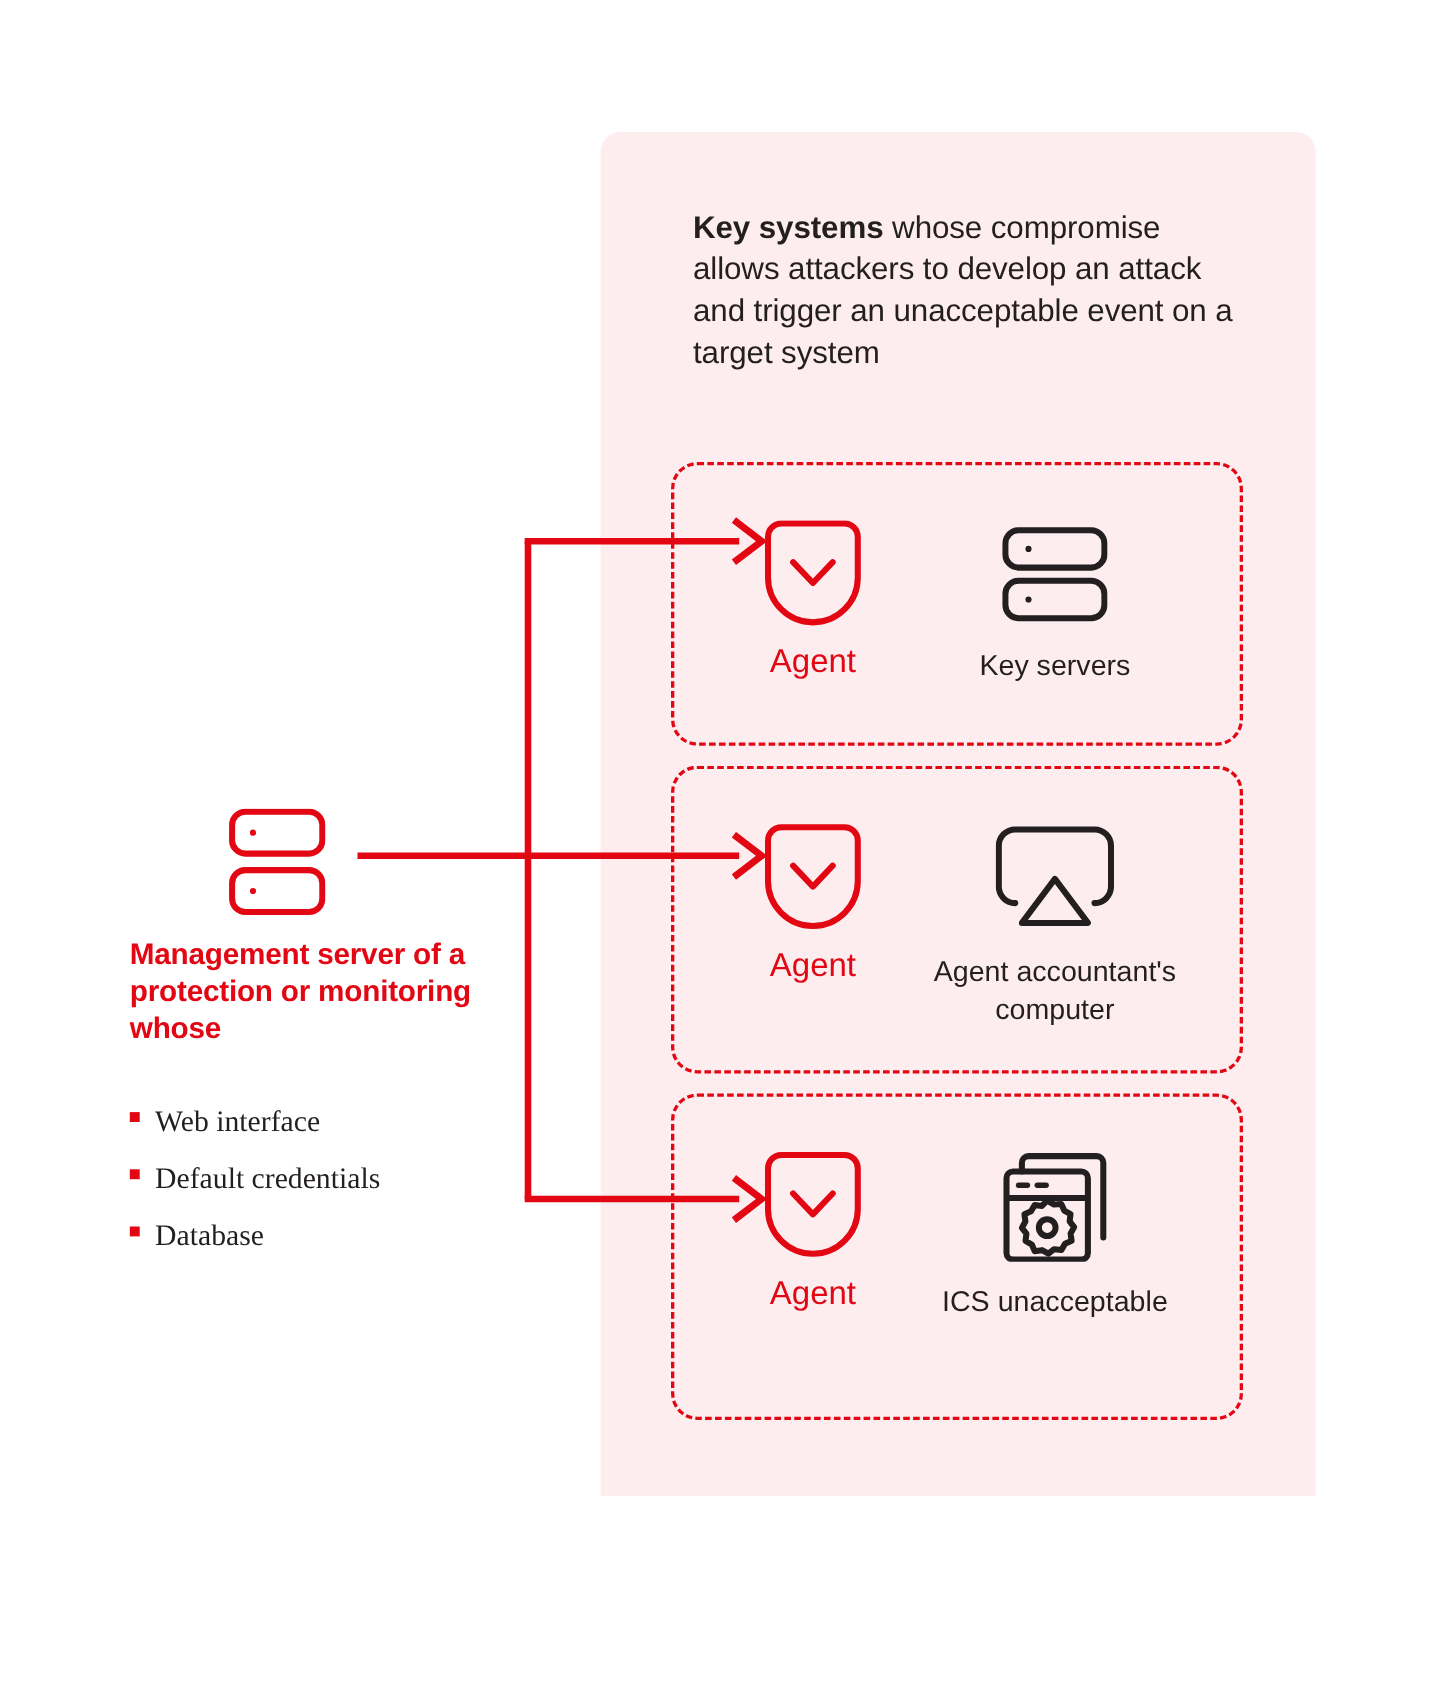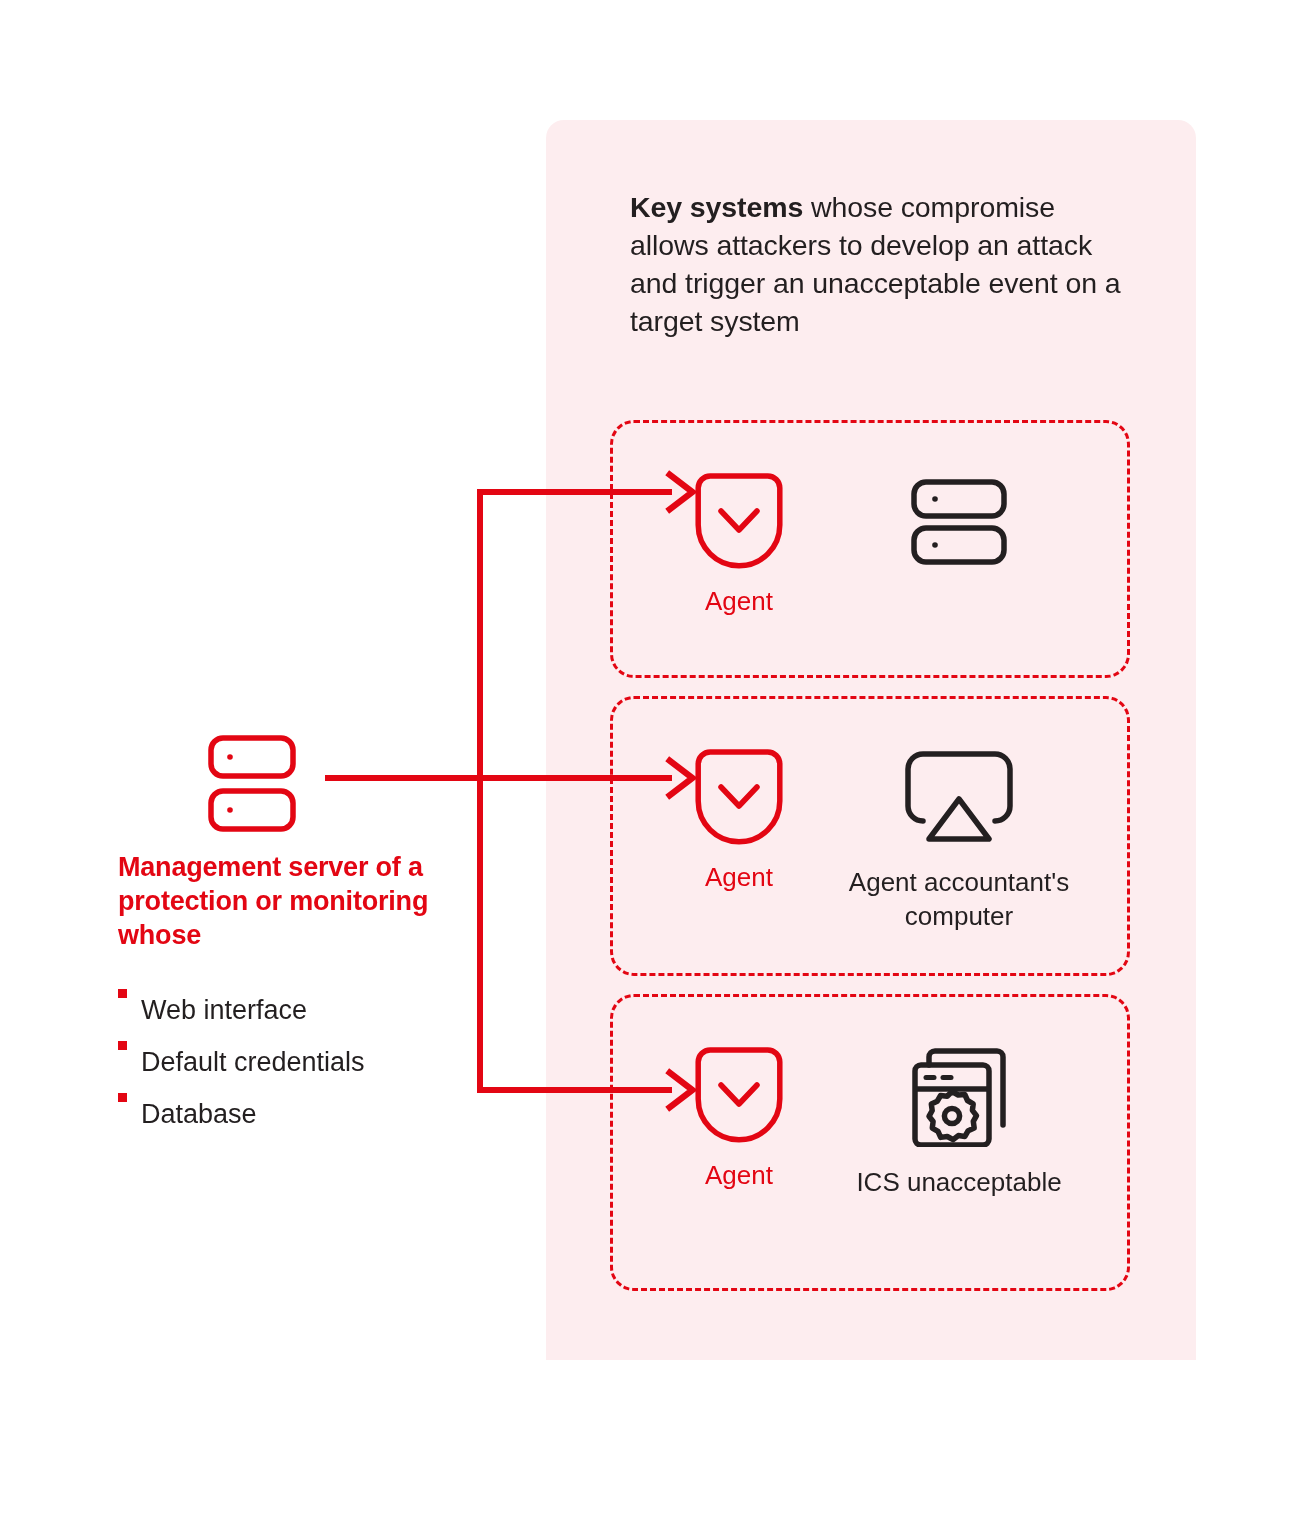--- a/index.html
+++ b/index.html
@@ -71,21 +71,21 @@
   .agent-block {
     position: absolute;
     left: 46px;
     top: 50px;
     width: 160px;
     text-align: center;
   }
   .agent-icon { display: block; margin: 0 auto; }
   .agent-label {
     margin-top: 10px;
-    font-size: 26px;
+    font-size: 30px;
     color: #E30613;
     line-height: 32px;
   }
 
   
   .target-block {
     position: absolute;
     left: 196px;
     top: 48px;
     width: 300px;
@@ -119,22 +119,23 @@
     letter-spacing: -0.2px;
   }
   .bullets {
     position: absolute;
     left: 118px;
     top: 993px;
     width: 340px;
   }
   .bullet-row {
     display: flex;
-    align-items: flex-start;
+    align-items: center;
     height: 52px;
+    font-family: Liberation Serif, serif;
   }
   .bullet-mark {
     width: 9px;
     height: 9px;
     background: #E30613;
     flex: 0 0 auto;
     position: relative;
     top: -4px;
   }
   .bullet-text {
@@ -220,20 +221,21 @@
       </div>
       <div class="target-block">
         <span class="target-icon">
           <svg width="96" height="98" viewBox="0 0 96 98" fill="none" xmlns="http://www.w3.org/2000/svg">
             <rect x="3" y="11" width="90" height="34" rx="12" stroke="#231f20" stroke-width="5.5"></rect>
             <circle cx="24" cy="28" r="2.8" fill="#231f20"></circle>
             <rect x="3" y="57" width="90" height="34" rx="12" stroke="#231f20" stroke-width="5.5"></rect>
             <circle cx="24" cy="74" r="2.8" fill="#231f20"></circle>
           </svg>
         </span>
+        <div class="target-label">Key servers</div>
       </div>
     </div>
   </div>
 
   <div class="card" id="card-1">
     <div class="card-inner">
       <div class="agent-block">
         <span class="agent-icon">
           <svg width="88" height="98" viewBox="0 0 88 98" fill="none" xmlns="http://www.w3.org/2000/svg">
             <path d="M3.2,15 A12,12 0 0 1 15.2,3 H72.8 A12,12 0 0 1 84.8,15 V52 A40.8,40.8 0 0 1 44,92.8 A40.8,40.8 0 0 1 3.2,52 Z" stroke="#E30613" stroke-width="5.5" stroke-linejoin="round"></path>

